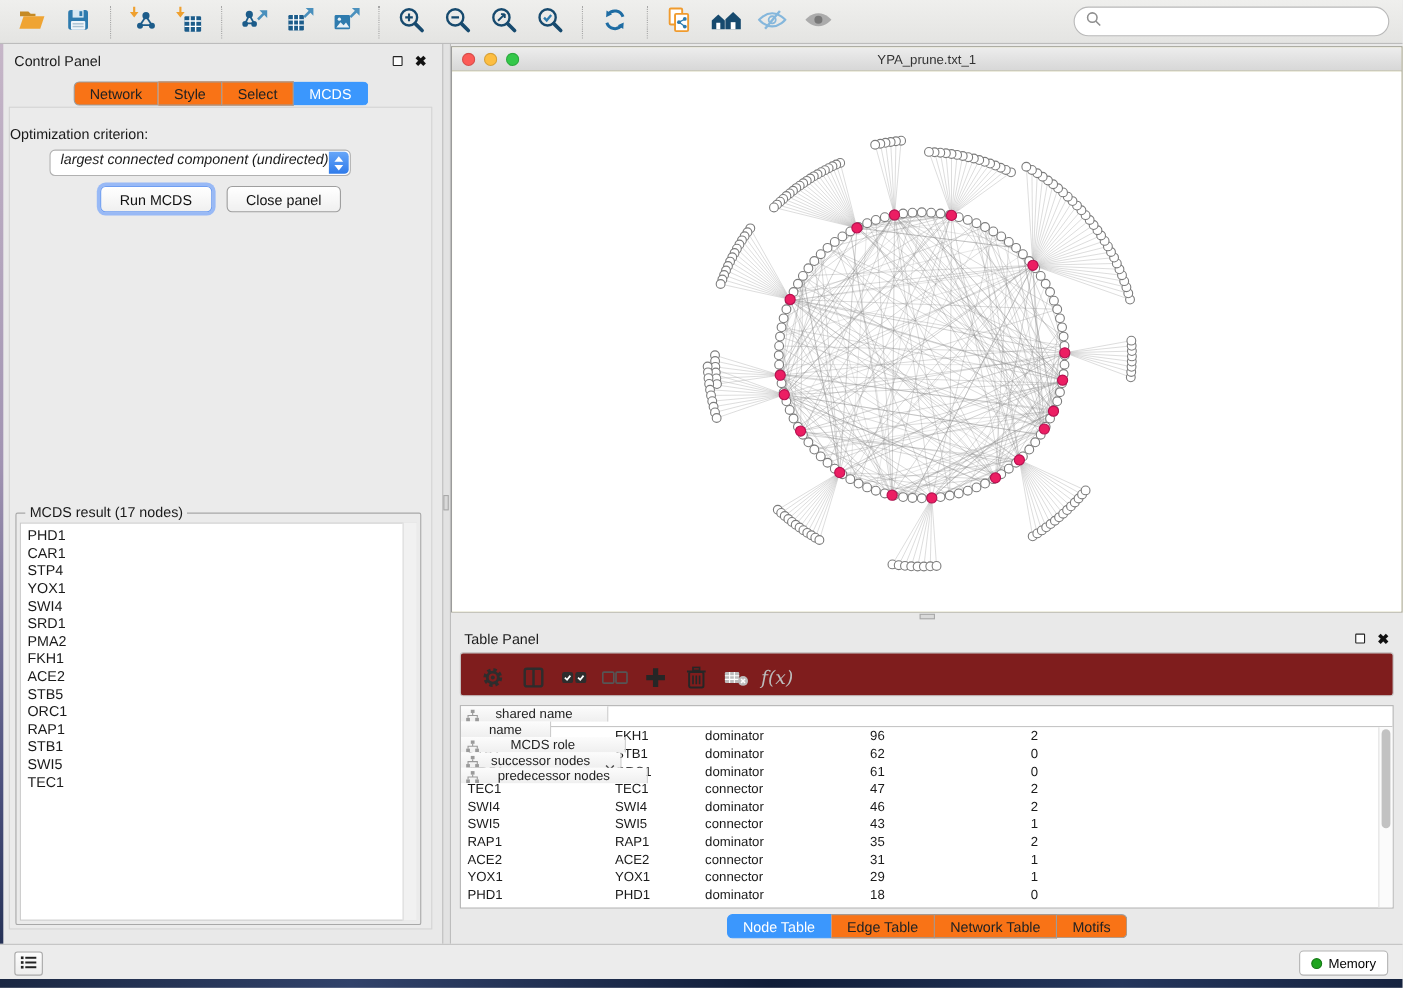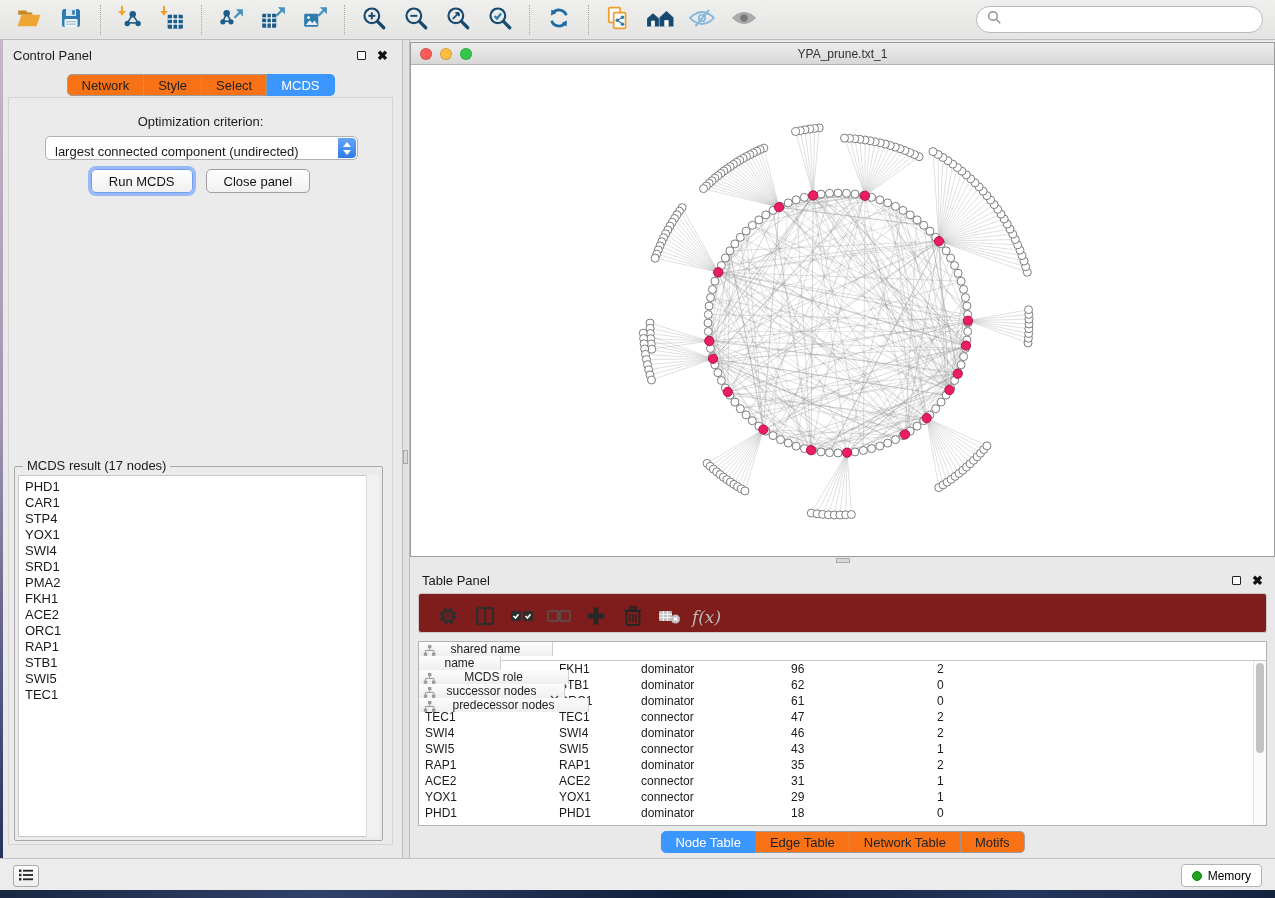--- a/index.html
+++ b/index.html
@@ -38,24 +38,24 @@
   .close-btn { font-size:13px; font-weight:bold; color:#111; line-height:1; cursor:default; }
   .seg-tabs { position:absolute; top:34px; left:50%; transform:translateX(-50%);
     display:flex; height:22px; }
   .seg { font-size:13px; padding:0 14px; background:#f97316; border:1px solid #9c9c9c;
     border-left:none; color:#222; display:flex; align-items:center; white-space:nowrap; }
   .seg:first-child { border-left:1px solid #9c9c9c; border-radius:5px 0 0 5px; }
   .seg:last-child { border-radius:0 5px 5px 0; }
   .seg.active { background:#3b97fd; border-color:#3b97fd; color:#fff; }
   .cp-content { position:absolute; top:57px; left:7px; right:7px; bottom:13px;
     background:#ebebeb; border:1px solid #d4d4d4; }
-  .opt-label { position:absolute; top:16px; width:100%; text-align:center; font-size:13px; }
-  .mac-select { position:absolute; top:38px; left:36px; width:313px; height:24px;
+  .opt-label { position:absolute; top:16px; width:100%; font-size:13px; }
+  .mac-select { position:absolute; top:38px; left:36px; width:274px; height:24px;
     background:#fff; border:1px solid #b1b1b1; border-radius:5px; font-size:13px;
-    display:flex; align-items:flex-end; padding-left:9px; }
+    display:flex; align-items:flex-start; padding-left:9px;font-style:italic; }
   .stepper { position:absolute; right:1px; top:1px; bottom:1px; width:18px;
     border-radius:0 4px 4px 0; background:linear-gradient(#66a6f9,#2f7bea);
     display:flex; flex-direction:column; align-items:center; justify-content:center; gap:3px; }
   .tri-up { width:0; height:0; border-left:4px solid transparent; border-right:4px solid transparent;
     border-bottom:5px solid #fff; }
   .tri-down { width:0; height:0; border-left:4px solid transparent; border-right:4px solid transparent;
     border-top:5px solid #fff; }
   .btn-row { position:absolute; top:71px; width:100%; display:flex; justify-content:center; gap:13px; }
   .btn { height:24px; padding:0 17px; font-size:13px; color:#111;
     background:linear-gradient(#ffffff,#f0f0f0); border:1px solid #9f9f9f; border-radius:5px;
@@ -321,20 +321,21 @@
       <div class="mcds-list">
           <div class="mcds-item">PHD1</div>
           <div class="mcds-item">CAR1</div>
           <div class="mcds-item">STP4</div>
           <div class="mcds-item">YOX1</div>
           <div class="mcds-item">SWI4</div>
           <div class="mcds-item">SRD1</div>
           <div class="mcds-item">PMA2</div>
           <div class="mcds-item">FKH1</div>
           <div class="mcds-item">ACE2</div>
+          <div class="mcds-item">STB5</div>
           <div class="mcds-item">ORC1</div>
           <div class="mcds-item">RAP1</div>
           <div class="mcds-item">STB1</div>
           <div class="mcds-item">SWI5</div>
           <div class="mcds-item">TEC1</div>
         </div>
       <div class="list-scroll"></div>
     </div>
   </div>
 </div>

